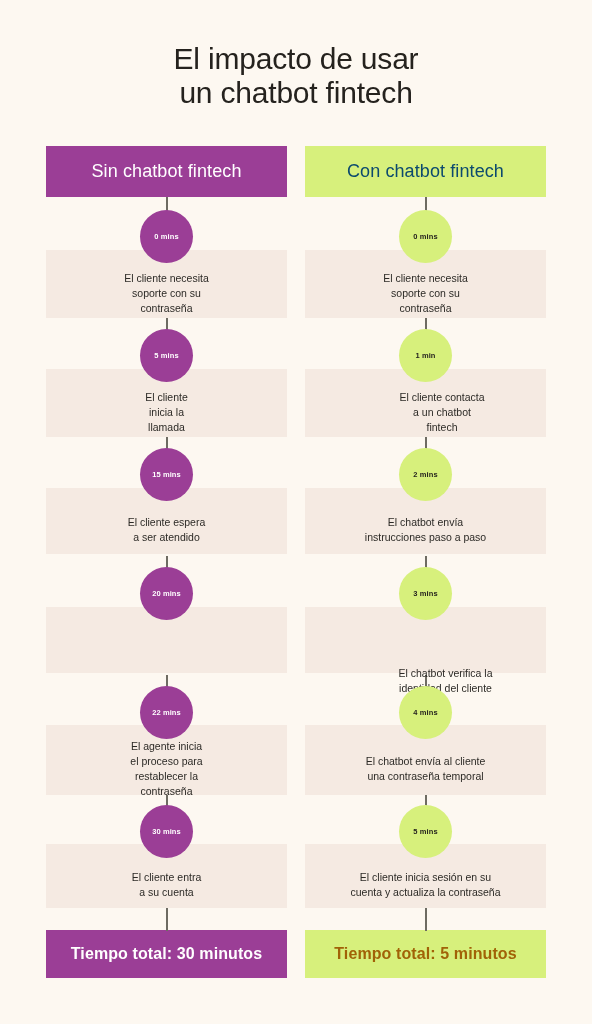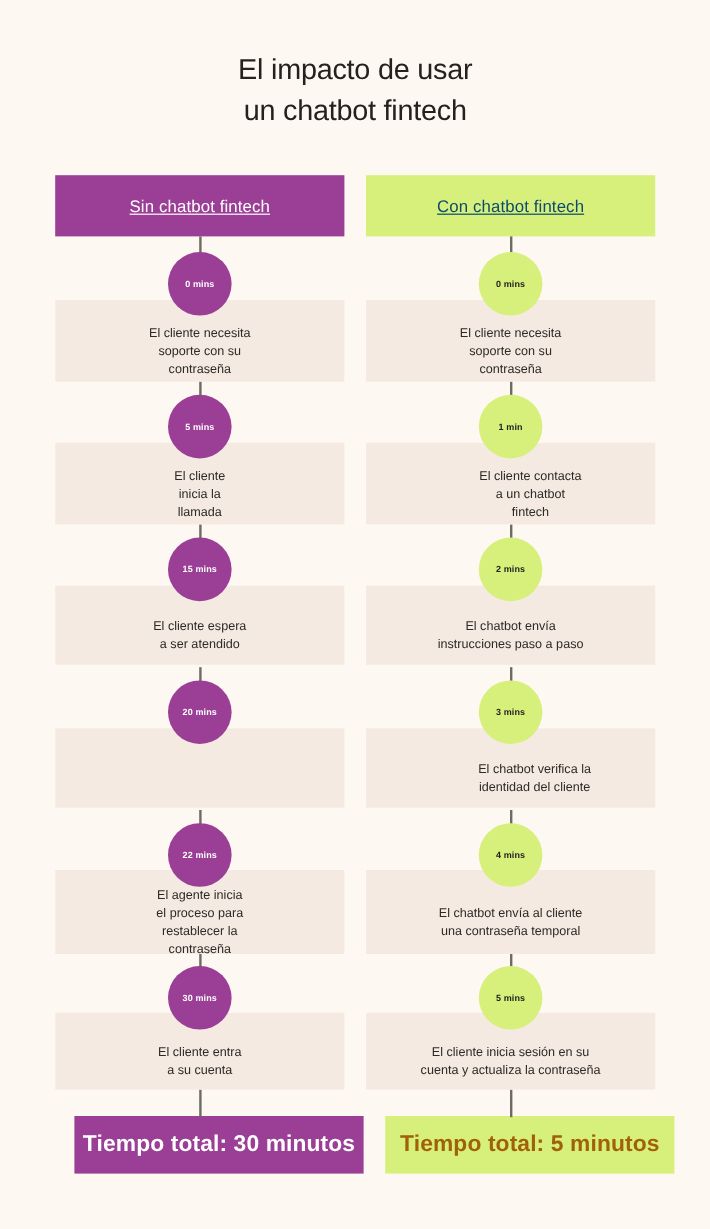--- a/index.html
+++ b/index.html
@@ -14,21 +14,21 @@
     width:592px; height:1024px;
     background:#FDF8F1;
   }
 
   
   .title {
     position:absolute;
     top:42px; left:0; width:592px;
     text-align:center;
     color:#25221E;
-    font-size:24px;
+    font-size:30px;
     line-height:34px;
     font-weight:400;
     letter-spacing:-0.2px;
   }
   .title .tl { display:block; }
 
   
   .col {
     position:absolute;
     width:241px;
@@ -36,23 +36,22 @@
   }
   .col-left  { left:46px; }
   .col-right { left:305px; }
 
   
   .header-bar {
     position:absolute;
     left:0; top:146px;
     width:241px; height:51px;
     display:flex; align-items:center; justify-content:center;
-    font-size:14px;
+    font-size:18px;
     letter-spacing:0.1px;
-    text-decoration:underline;
   }
   .col-left  .header-bar { background:#9B3E96; color:#FFFFFF; }
   .col-right .header-bar { background:#D7F07C; color:#0c4a6e; }
 
   
   .band {
     position:absolute;
     left:0; width:241px;
     background:#F5EAE2;
   }
@@ -85,24 +84,24 @@
     font-weight:bold;
     letter-spacing:0.1px;
     z-index:3;
   }
   .col-left  .node { background:#9B3E96; color:#FFFFFF; }
   .col-right .node { background:#D7F07C; color:#25221E; }
 
   
   .total-bar {
     position:absolute;
-    left:16px; top:930px;
+    left:0; top:930px;
     width:241px; height:48px;
     display:flex; align-items:center; justify-content:center;
-    font-size:19px;
+    font-size:16px;
     font-weight:bold;
     letter-spacing:0.1px;
   }
   .col-left  .total-bar { background:#9B3E96; color:#FFFFFF; }
   .col-right .total-bar { background:#D7F07C; color:#a16207; }
 </style>
 </head>
 <body>
 
 <div id="infographic">
@@ -184,21 +183,21 @@
         <span>fintech</span>
       </div>
       <div class="node" style="top: 329px;">1 min</div>
       <div class="band" style="top: 488px; height: 66px;"></div>
       <div class="band-text" style="top: 515px;">
         <span>El chatbot envía</span>
         <span>instrucciones paso a paso</span>
       </div>
       <div class="node" style="top: 448px;">2 mins</div>
       <div class="band" style="top: 607px; height: 66px;"></div>
-      <div class="band-text" style="top: 634px; padding-left: 40px;">
+      <div class="band-text" style="top: 666px; padding-left: 40px;">
         <span>El chatbot verifica la</span>
         <span>identidad del cliente</span>
       </div>
       <div class="node" style="top: 567px;">3 mins</div>
       <div class="band" style="top: 725px; height: 70px;"></div>
       <div class="band-text" style="top: 754px;">
         <span>El chatbot envía al cliente</span>
         <span>una contraseña temporal</span>
       </div>
       <div class="node" style="top: 686px;">4 mins</div>

